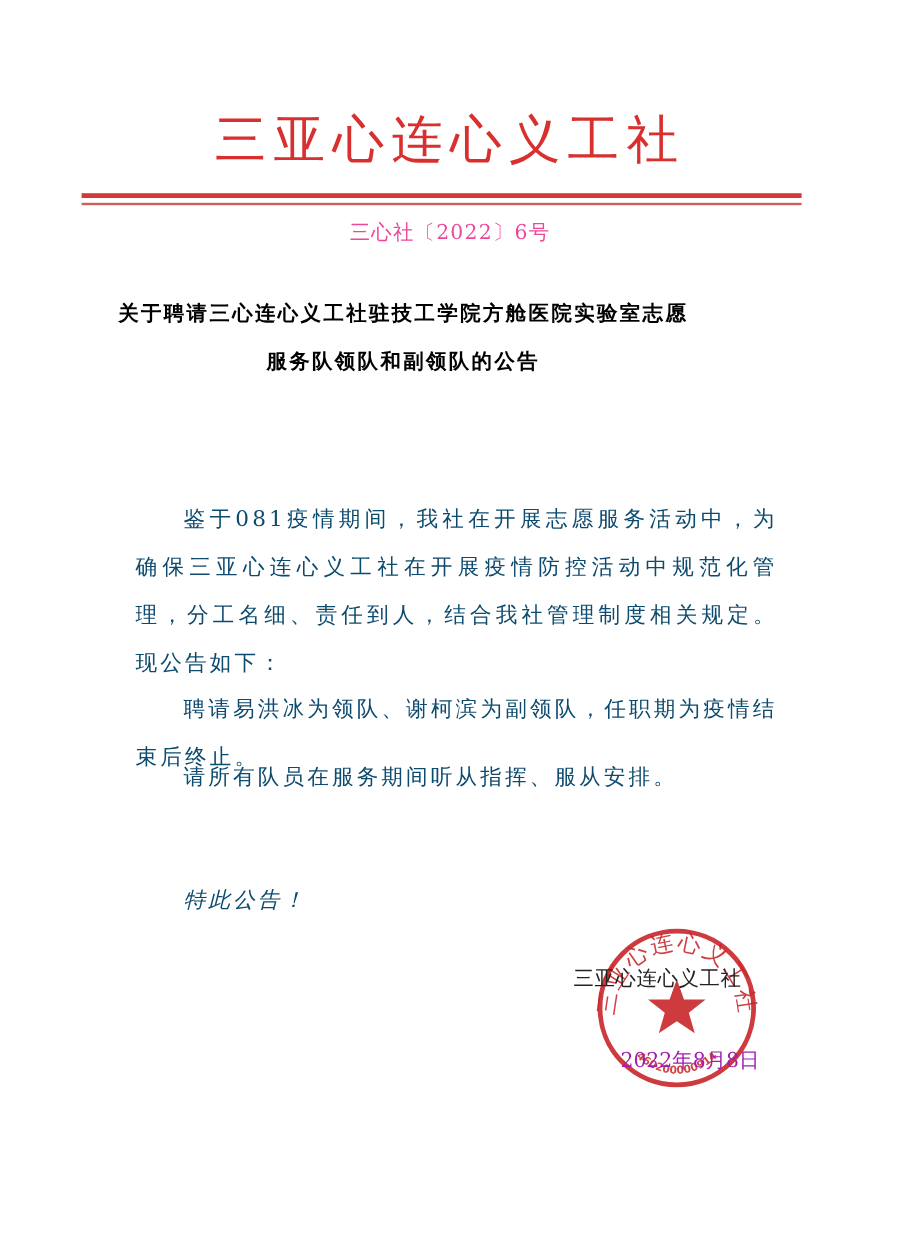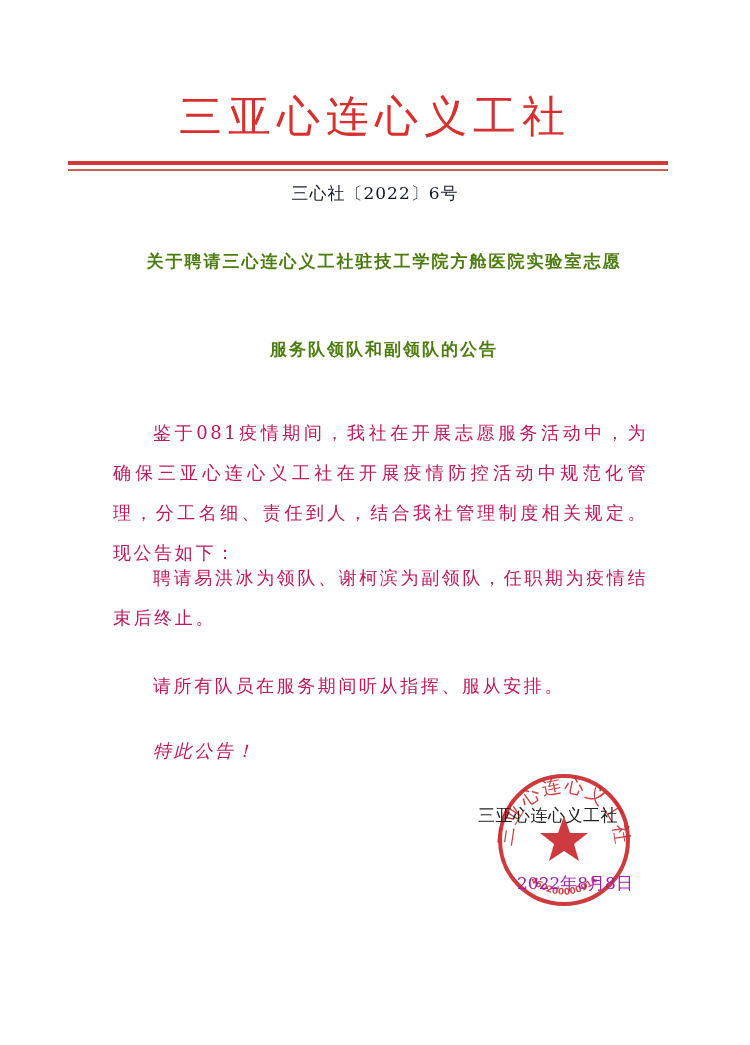--- a/index.html
+++ b/index.html
@@ -9,35 +9,35 @@
   }
   .org-title {
     position: absolute; top: 88px; left: 0; width: 750px; text-align: center;
     font-family: "DejaVu Sans", sans-serif; font-size: 43px; font-weight: normal;
     color: #d8302f; letter-spacing: 6px;
   }
   .rule-thick { position: absolute; left: 68px; width: 600px; top: 161px; height: 4px; background: #d23a35; }
   .rule-thin { position: absolute; left: 68px; width: 600px; top: 169px; height: 2px; background: #c9605c; }
   .doc-number {
     position: absolute; top: 182px; left: 0; width: 750px; text-align: center;
-    font-size: 17px; color: #0f172a; letter-spacing: 1px;
+    font-size: 17px; color: #ec4899; letter-spacing: 1px;
   }
   .heading {
     position: absolute; left: 0; width: 672px; text-align: center;
-    font-family: "DejaVu Sans", sans-serif; font-weight: bold; font-size: 17px; color: #4d7c0f; letter-spacing: 2px; padding-left: 48px;
+    font-family: "DejaVu Sans", sans-serif; font-weight: bold; font-size: 17px; color: #000000; letter-spacing: 2px;
   }
   .heading.l1 { top: 250px; }
-  .heading.l2 { top: 290px; margin-top: 48px; }
+  .heading.l2 { top: 290px; }
   .body-text {
-    position: absolute; left: 113px; width: 535px; font-size: 18px; color: #be185d;
+    position: absolute; left: 113px; width: 535px; font-size: 18px; color: #0c4a6e;
     line-height: 40px; letter-spacing: 2.6px; text-align: justify;
   }
   .p1 { top: 413px; }
-  .p2 { top: 558px; }
-  .p3 { top: 666px; }
+  .p2 { top: 572px; }
+  .p3 { top: 628px; }
   .p4 { top: 731px; font-style: italic; }
   .indent { text-indent: 40px; }
   .seal {
     position: absolute; left: 496px; top: 772px; width: 136px; height: 136px;
   }
   .signature {
     position: absolute; left: 478px; top: 804px; font-size: 17px; color: #222; letter-spacing: 0.5px;
   }
   .date {
     position: absolute; left: 517px; top: 872px; font-size: 17px; color: #a21caf;

